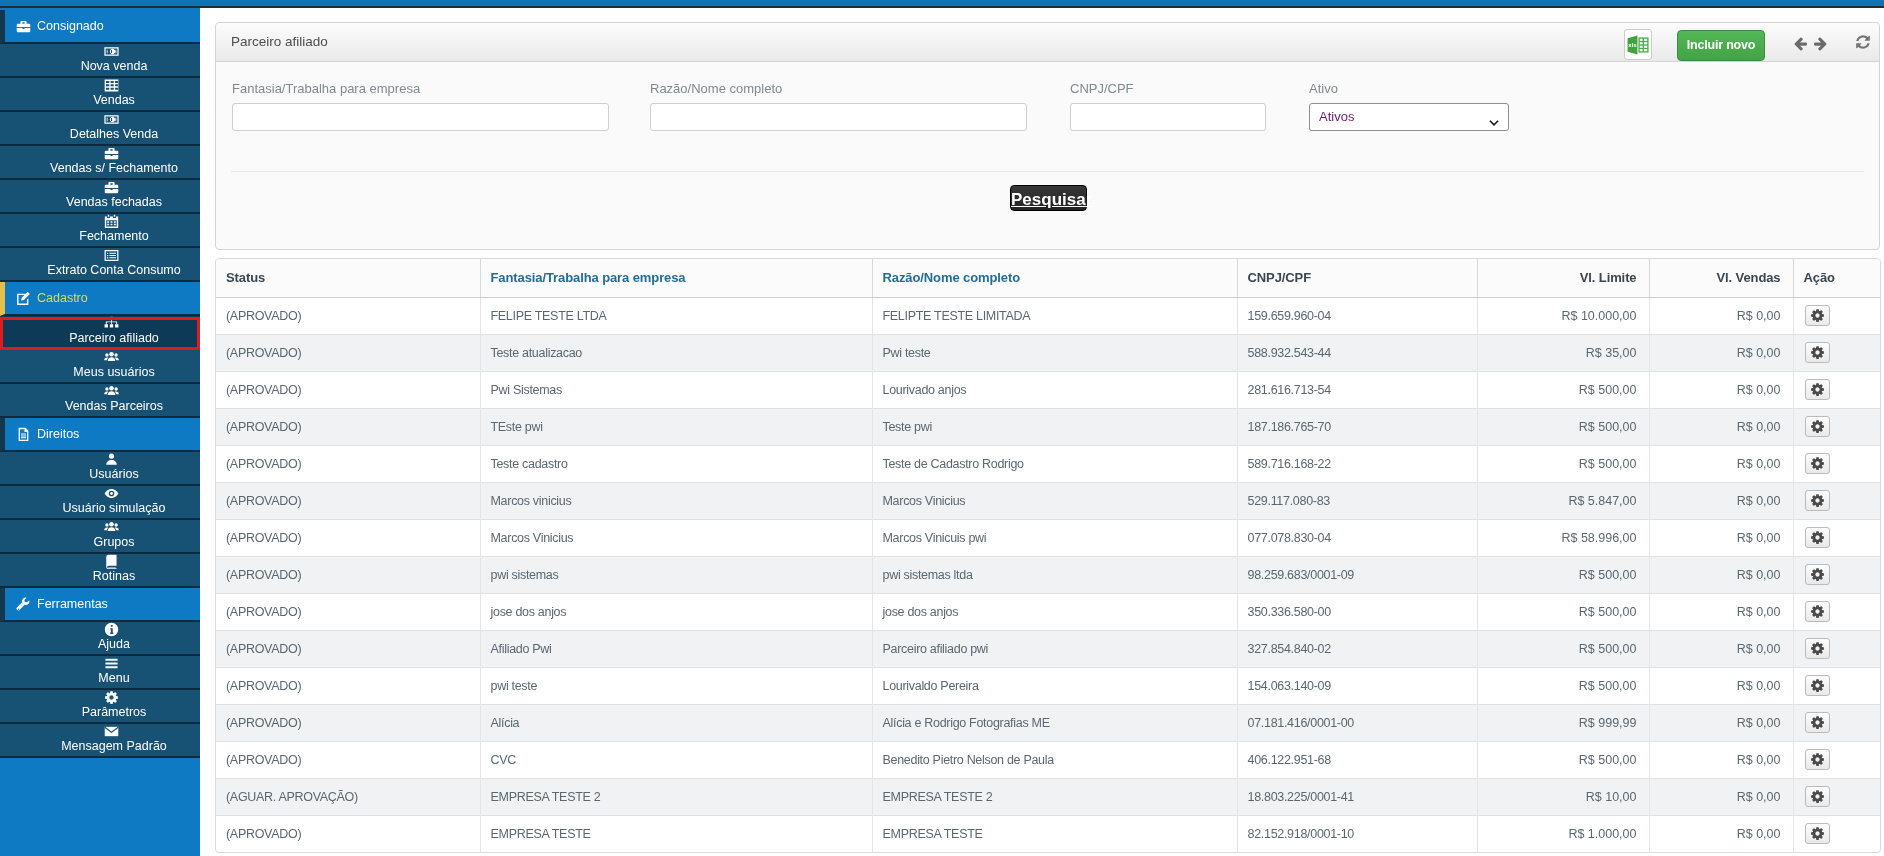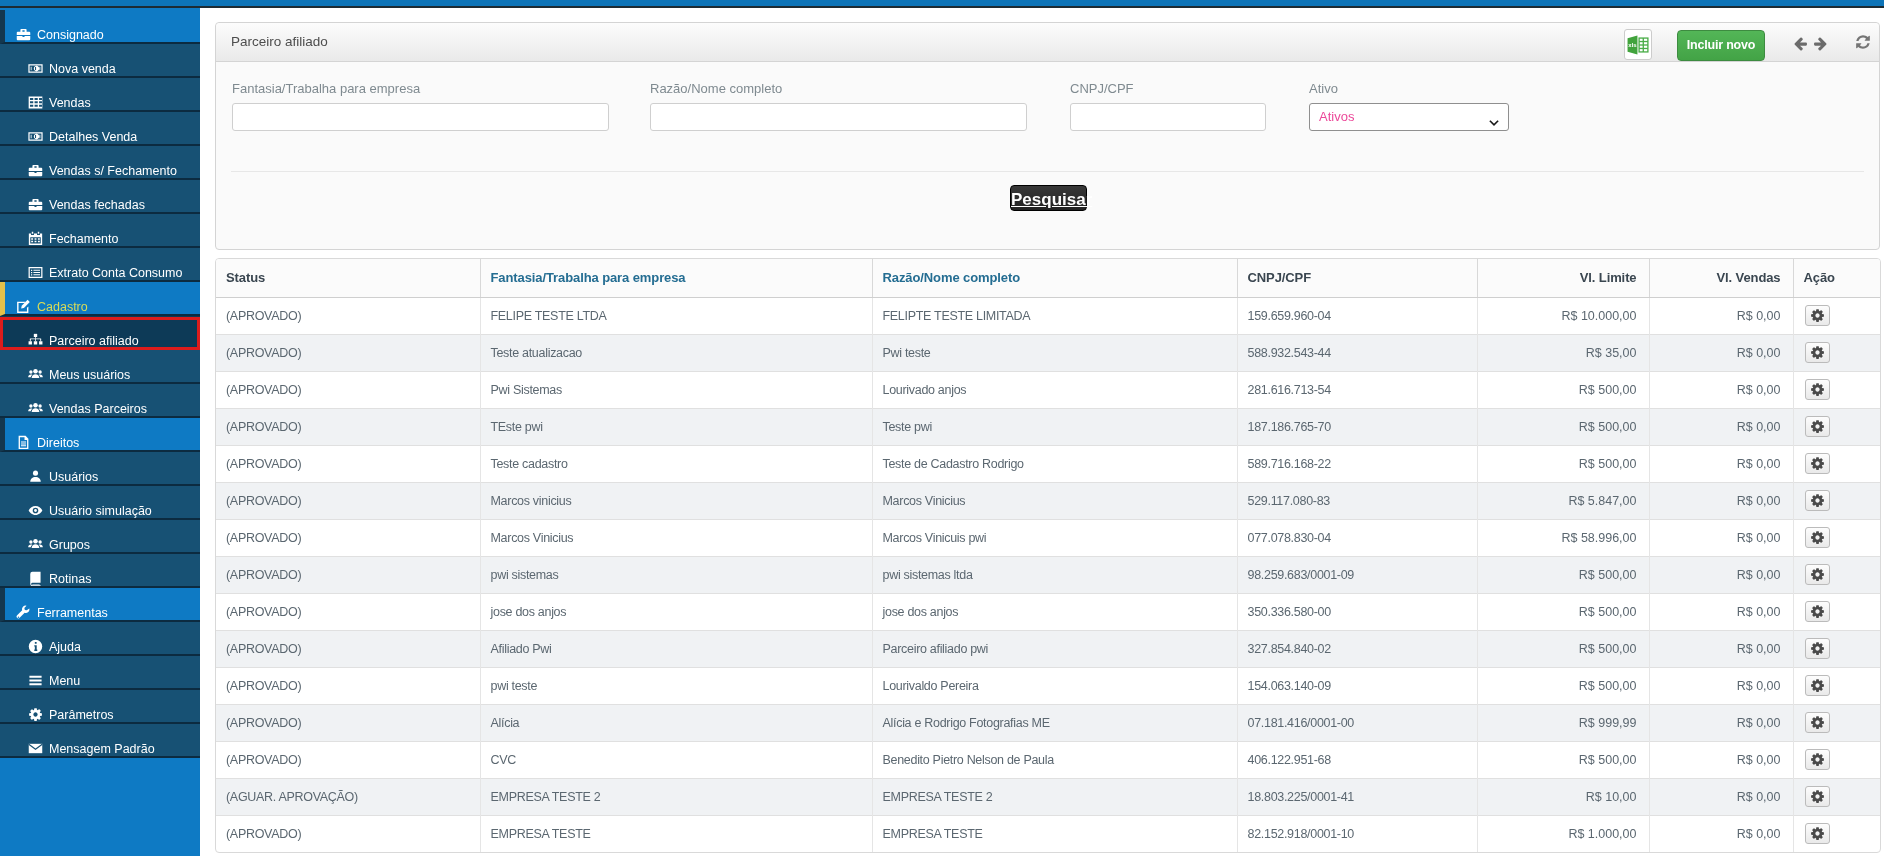--- a/index.html
+++ b/index.html
@@ -3,25 +3,25 @@
 <meta charset="utf-8">
 <style>
 * { margin:0; padding:0; box-sizing:border-box; }
 html,body { width:1884px; height:856px; overflow:hidden; background:#fff;
   font-family:"Liberation Sans", sans-serif; }
 .topbar { position:absolute; left:0; top:0; width:1884px; height:8px;
   background:#0d74b8; border-bottom:2px solid #1d2b33; z-index:5; }
 
 .sidebar { position:absolute; left:0; top:8px; width:200px; height:848px;
   background:#0e7ac4; padding-top:2px; z-index:4; }
-.mi { height:34px; display:flex; align-items:flex-end; color:#fff; font-size:12.5px;
+.mi { height:34px; display:flex; align-items:center; color:#fff; font-size:12.5px;
   border-bottom:2px solid #0c2b40; position:relative; }
 .mi .ic { width:15px; height:15px; flex:0 0 15px; margin-right:6px; }
 .mi.head { background:#0e7ac4; border-left:5px solid #14374e; padding-left:11px; }
-.mi.sub  { background:#175174; padding-left:28px; }
+.mi.sub  { background:#175174; padding-left:28px;flex-direction:column; }
 .mi.head.active { border-left-color:#e3c04b; color:#d9dc57; }
 .mi.sub.active { background:#0d3a57; }
 .redbox { position:absolute; left:0; top:1px; right:0; bottom:-2px;
   border:3px solid #dd1c1c; pointer-events:none; }
 .sidebar svg { display:block; }
 
 .panel { position:absolute; left:215px; top:22px; width:1665px; height:228px;
   background:#fafafa; border:1px solid #d4d4d4; border-radius:4px; }
 .phead { height:39px; background:linear-gradient(#fcfcfc,#e9e9e9);
   border-bottom:1px solid #d4d4d4; border-radius:4px 4px 0 0; position:relative; }
@@ -35,21 +35,21 @@
   border-radius:4px; color:#fff; font-size:12.5px; font-weight:bold;
   text-align:center; line-height:29px; letter-spacing:-0.2px; }
 .harrow { position:absolute; top:13px; color:#6e6e6e; }
 .a-left { left:1577px; } .a-right { left:1597px; }
 .a-refresh { position:absolute; left:1639px; top:11px; color:#757575; }
 
 .flabel { position:absolute; top:58px; font-size:13px; color:#7f8a90; }
 .finput { position:absolute; top:80px; height:28px; background:#fff;
   border:1px solid #cfcfcf; border-radius:3px; }
 .fsel { position:absolute; top:80px; height:28px; background:#fff;
-  border:1px solid #8f8f8f; border-radius:3px; font-size:13px; color:#ec4899;
+  border:1px solid #8f8f8f; border-radius:3px; font-size:13px; color:#701a75;
   line-height:26px; padding-left:9px; }
 .fsel .chev { position:absolute; right:8px; top:8px; }
 .psep { position:absolute; left:15px; right:15px; top:148px;
   border-top:1px solid #e7e7e7; }
 .btn-search { position:absolute; left:794px; top:162px; width:77px; height:26px;
   background:linear-gradient(#383838,#222); border:1px solid #000;
   border-radius:4px; color:#fff; font-size:17px; font-weight:bold;
   text-align:center; line-height:27px;text-decoration:underline; }
 
 .tablewrap { position:absolute; left:215px; top:258px; width:1666px; height:595px;

